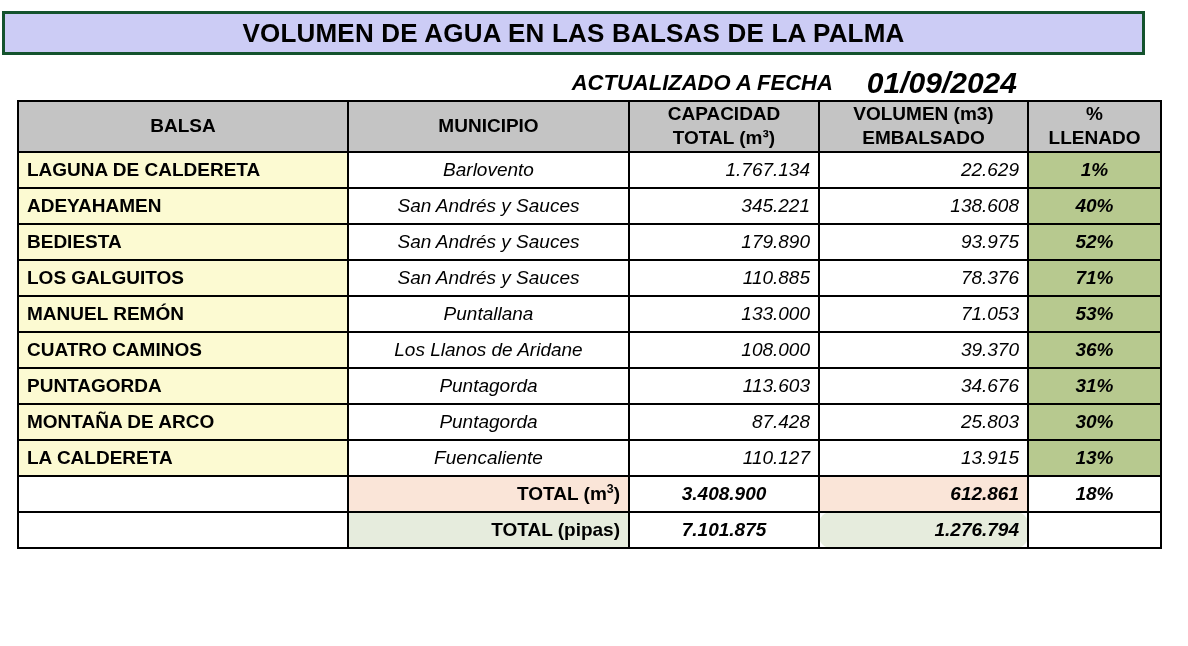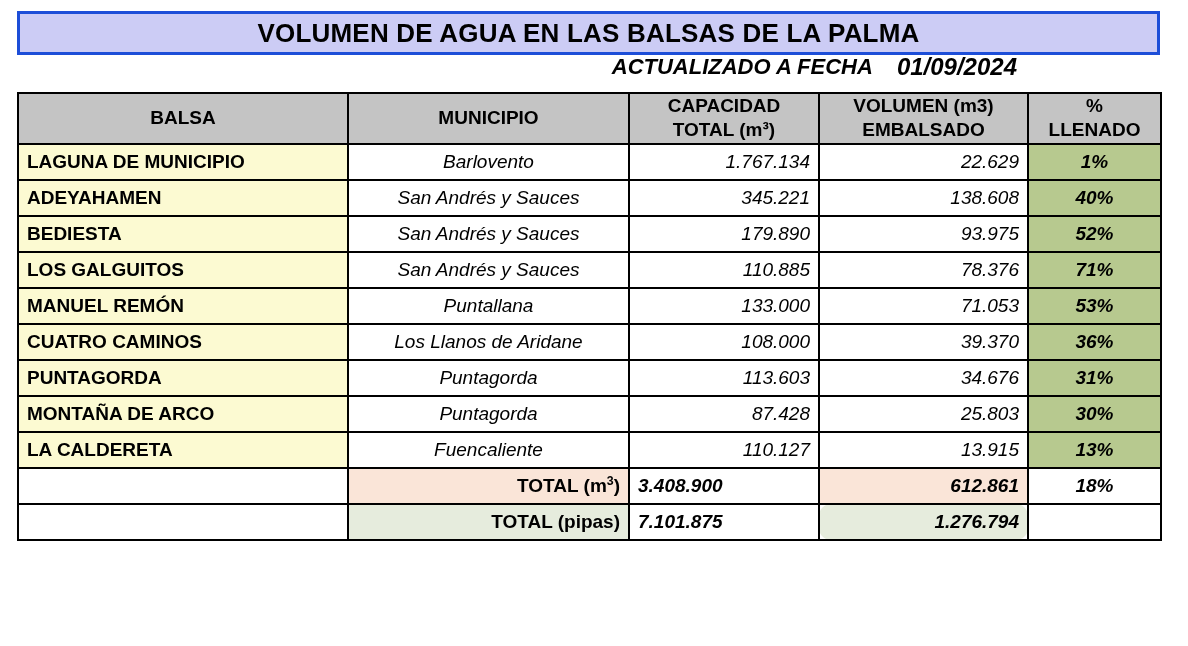--- a/index.html
+++ b/index.html
@@ -17,71 +17,71 @@
   #sheet {
     position: relative;
     width: 1188px;
     height: 646px;
     background: #ffffff;
   }
 
   
   .title-bar {
     position: absolute;
-    left: 17px;
+    left: 2px;
     top: 11px;
     width: 1143px;
     height: 44px;
     background: #ccccf5;
-    border: 3px solid #1d4ed8;
+    border: 3px solid #14532d;
     box-sizing: border-box;
     display: flex;
     align-items: center;
     justify-content: center;
   }
   .title-text {
     font-size: 26px;
     font-weight: bold;
     letter-spacing: 0.2px;
     white-space: nowrap;
   }
 
   
   .subtitle-row {
     position: absolute;
     left: 17px;
-    top: 51px;
+    top: 67px;
     width: 1143px;
     height: 32px;
     display: flex;
     align-items: center;
     justify-content: flex-end;
     padding-right: 143px;
     box-sizing: border-box;
   }
   .subtitle-label {
     font-size: 22px;
     font-weight: bold;
     font-style: italic;
     white-space: nowrap;
   }
   .subtitle-date {
-    font-size: 24px;
-    font-weight: bold;
-    font-style: italic;
-    margin-left: 24px;
+    font-size: 30px;
+    font-weight: bold;
+    font-style: italic;
+    margin-left: 34px;
     white-space: nowrap;
     text-align: center;
   }
 
   
   table.grid {
     position: absolute;
     left: 17px;
-    top: 92px;
+    top: 100px;
     border-collapse: collapse;
     table-layout: fixed;
     width: 1143px;
   }
   table.grid td, table.grid th {
     border: 2px solid #000000;
     padding: 0 8px;
     box-sizing: border-box;
     font-size: 19px;
     height: 36px;
@@ -157,21 +157,21 @@
     font-weight: bold;
     text-align: right;
     font-size: 20px;
     padding-right: 10px;
     margin-left: 46px;
   }
   td.total-num-white {
     background: #ffffff;
     font-weight: bold;
     font-style: italic;
-    text-align: left;
+    text-align: center;
     font-size: 20px;
     padding-right: 14px;
   }
   td.total-num-peach {
     background: #fae5d8;
     font-weight: bold;
     font-style: italic;
     text-align: right;
     font-size: 20px;
     padding-right: 14px;
@@ -233,21 +233,21 @@
           <span class="l2">EMBALSADO</span>
         </th>
         <th>
           <span class="l1">%</span>
           <span class="l2">LLENADO</span>
         </th>
       </tr>
     </thead>
     <tbody id="rows-body">
         <tr>
-          <td class="balsa">LAGUNA DE MUNICIPIO</td>
+          <td class="balsa">LAGUNA DE CALDERETA</td>
           <td class="muni">Barlovento</td>
           <td class="num">1.767.134</td>
           <td class="num">22.629</td>
           <td class="pct">1%</td>
         </tr>
         <tr>
           <td class="balsa">ADEYAHAMEN</td>
           <td class="muni">San Andrés y Sauces</td>
           <td class="num">345.221</td>
           <td class="num">138.608</td>

